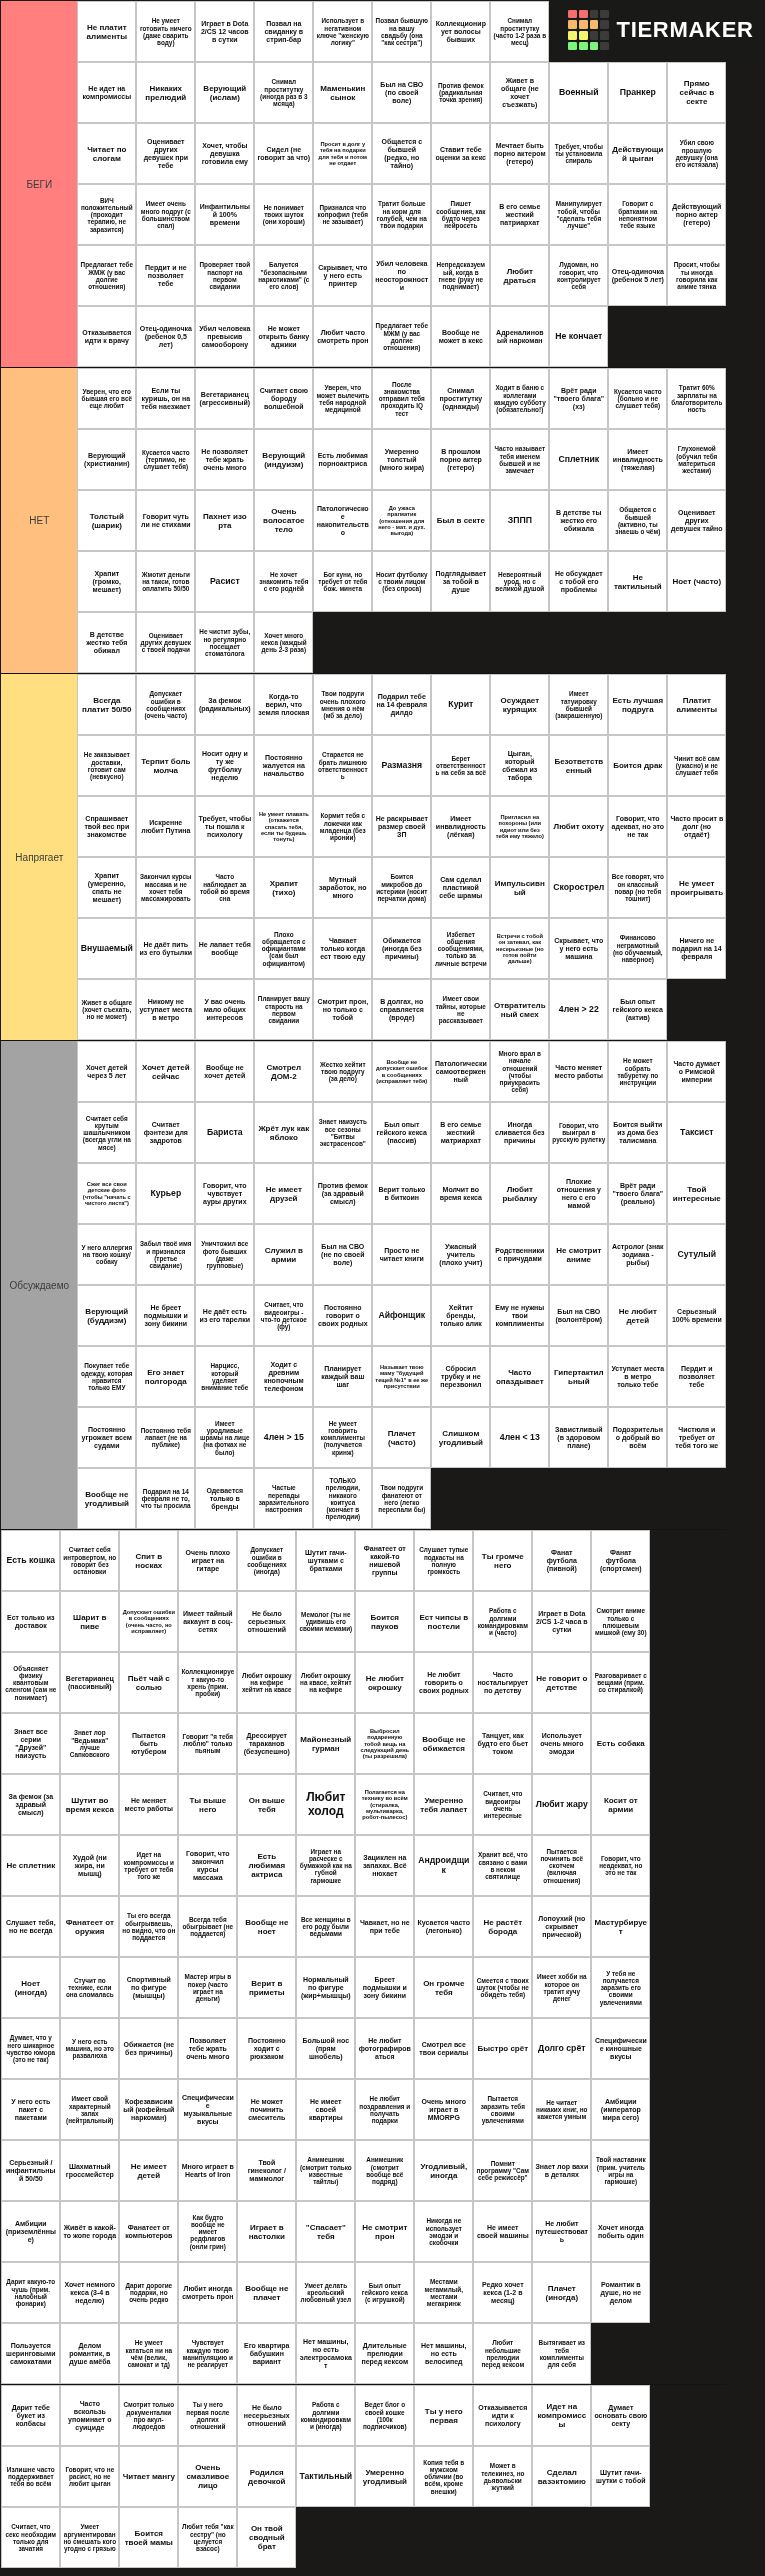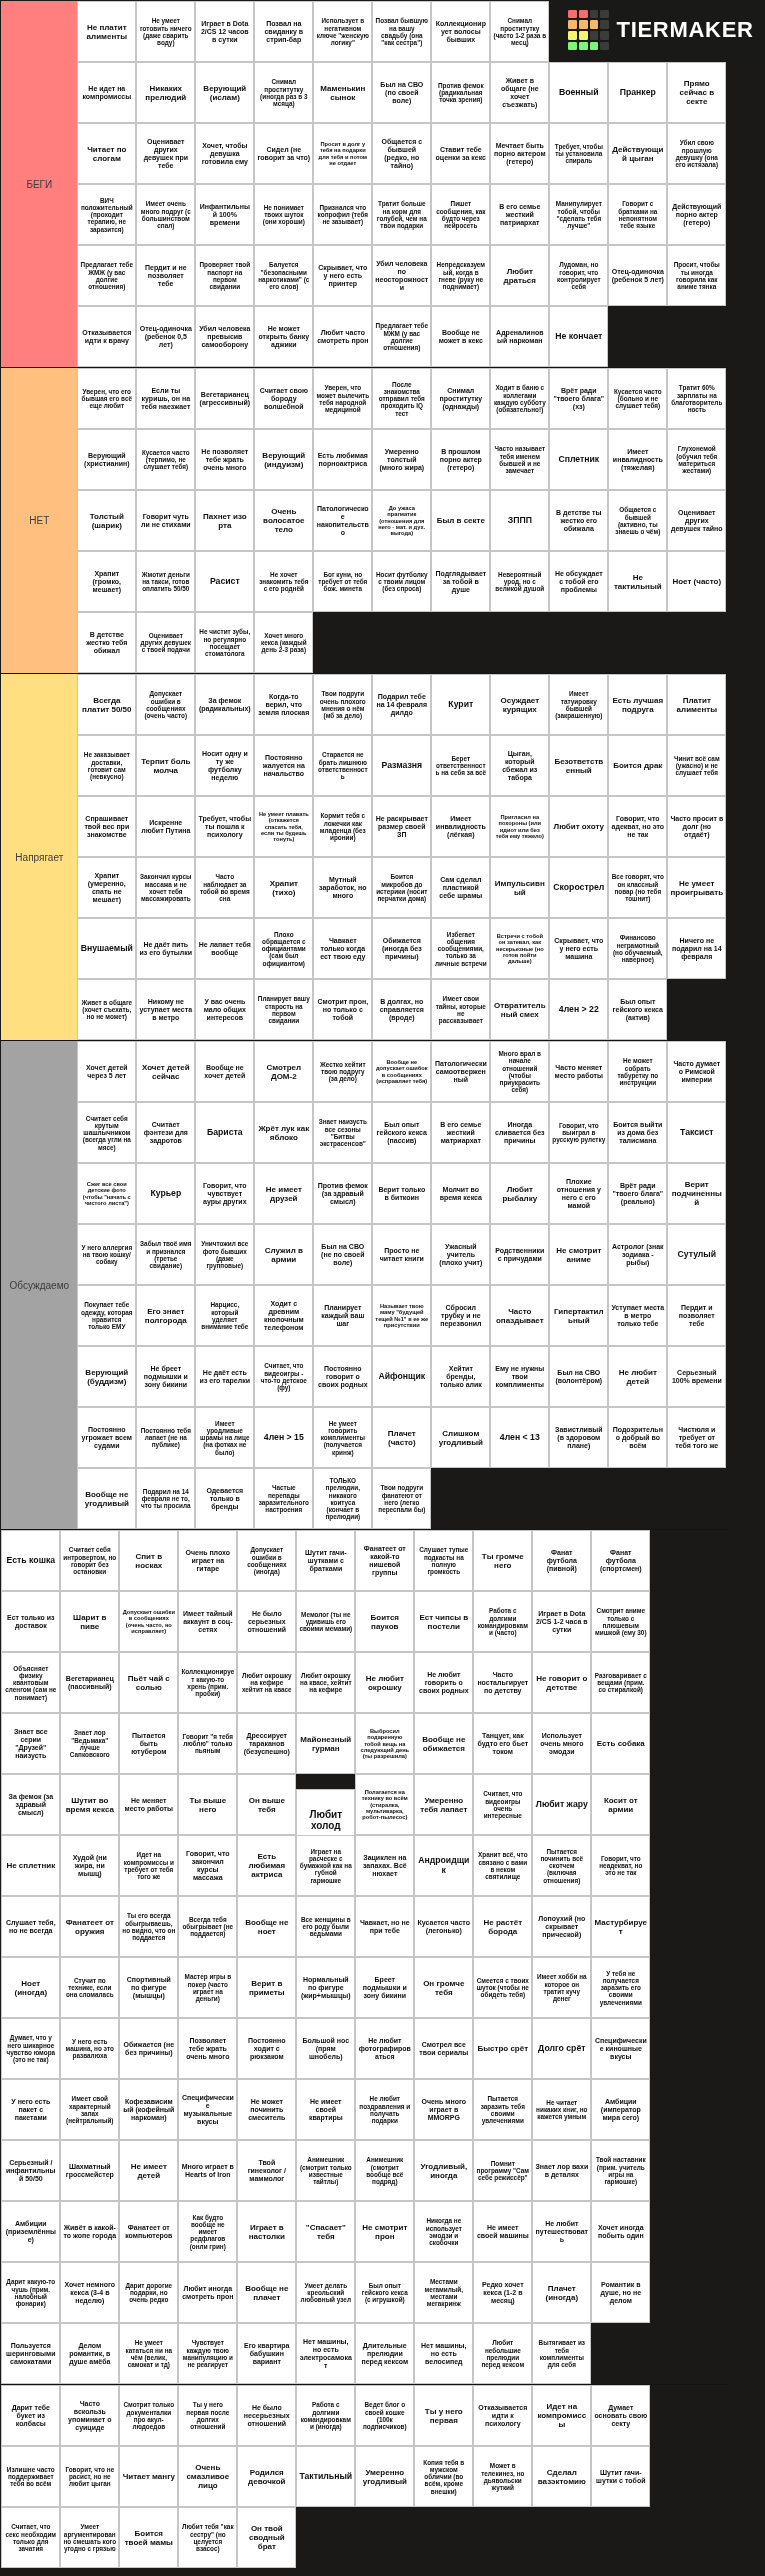--- a/index.html
+++ b/index.html
@@ -298,62 +298,62 @@
           <div class="cell" style="font-size: 5.7px;">Сжег все свои детские фото (чтобы "начать с чистого листа")</div>
           <div class="cell" style="font-size: 8.7px;">Курьер</div>
           <div class="cell" style="font-size: 7px;">Говорит, что чувствует ауры других</div>
           <div class="cell" style="font-size: 8px;">Не имеет друзей</div>
           <div class="cell" style="font-size: 7px;">Против фемок (за здравый смысл)</div>
           <div class="cell" style="font-size: 7px;">Верит только в биткоин</div>
           <div class="cell" style="font-size: 7px;">Молчит во время кекса</div>
           <div class="cell" style="font-size: 8px;">Любит рыбалку</div>
           <div class="cell" style="font-size: 7px;">Плохие отношения у него с его мамой</div>
           <div class="cell" style="font-size: 7px;">Врёт ради "твоего блага" (реально)</div>
-          <div class="cell" style="font-size: 8px;">Верит подчиненный</div>
+          <div class="cell" style="font-size: 8px;">Твой интересные</div>
         </div>
         <div class="row">
           <div class="cell" style="font-size: 6.4px;">У него аллергия на твою кошку/собаку</div>
           <div class="cell" style="font-size: 6.4px;">Забыл твоё имя и признался (третье свидание)</div>
           <div class="cell" style="font-size: 6.4px;">Уничтожил все фото бывших (даже групповые)</div>
           <div class="cell" style="font-size: 8px;">Служил в армии</div>
           <div class="cell" style="font-size: 7px;">Был на СВО (не по своей воле)</div>
           <div class="cell" style="font-size: 7px;">Просто не читает книги</div>
           <div class="cell" style="font-size: 7px;">Ужасный учитель (плохо учит)</div>
           <div class="cell" style="font-size: 7px;">Родственники с причудами</div>
           <div class="cell" style="font-size: 8px;">Не смотрит аниме</div>
           <div class="cell" style="font-size: 7px;">Астролог (знак зодиака - рыбы)</div>
           <div class="cell" style="font-size: 8.7px;">Сутулый</div>
         </div>
         <div class="row">
+          <div class="cell" style="font-size: 8px;">Верующий (буддизм)</div>
+          <div class="cell" style="font-size: 7px;">Не бреет подмышки и зону бикини</div>
+          <div class="cell" style="font-size: 7px;">Не даёт есть из его тарелки</div>
+          <div class="cell" style="font-size: 6.4px;">Считает, что видеоигры - что-то детское (фу)</div>
+          <div class="cell" style="font-size: 7px;">Постоянно говорит о своих родных</div>
+          <div class="cell" style="font-size: 8.7px;">Айфонщик</div>
+          <div class="cell" style="font-size: 7px;">Хейтит бренды, только алик</div>
+          <div class="cell" style="font-size: 7px;">Ему не нужны твои комплименты</div>
+          <div class="cell" style="font-size: 7px;">Был на СВО (волонтёром)</div>
+          <div class="cell" style="font-size: 8px;">Не любит детей</div>
+          <div class="cell" style="font-size: 7px;">Серьезный 100% времени</div>
+        </div>
+        <div class="row">
           <div class="cell" style="font-size: 6.4px;">Покупает тебе одежду, которая нравится только ЕМУ</div>
           <div class="cell" style="font-size: 8px;">Его знает полгорода</div>
           <div class="cell" style="font-size: 6.4px;">Нарцисс, который уделяет внимание тебе</div>
           <div class="cell" style="font-size: 7px;">Ходит с древним кнопочным телефоном</div>
           <div class="cell" style="font-size: 7px;">Планирует каждый ваш шаг</div>
           <div class="cell" style="font-size: 5.7px;">Называет твою маму "будущей тещей №1" в ее же присутствии</div>
           <div class="cell" style="font-size: 7px;">Сбросил трубку и не перезвонил</div>
           <div class="cell" style="font-size: 8px;">Часто опаздывает</div>
           <div class="cell" style="font-size: 8px;">Гипертактильный</div>
           <div class="cell" style="font-size: 7px;">Уступает места в метро только тебе</div>
           <div class="cell" style="font-size: 7px;">Пердит и позволяет тебе</div>
         </div>
         <div class="row">
-          <div class="cell" style="font-size: 8px;">Верующий (буддизм)</div>
-          <div class="cell" style="font-size: 7px;">Не бреет подмышки и зону бикини</div>
-          <div class="cell" style="font-size: 7px;">Не даёт есть из его тарелки</div>
-          <div class="cell" style="font-size: 6.4px;">Считает, что видеоигры - что-то детское (фу)</div>
-          <div class="cell" style="font-size: 7px;">Постоянно говорит о своих родных</div>
-          <div class="cell" style="font-size: 8.7px;">Айфонщик</div>
-          <div class="cell" style="font-size: 7px;">Хейтит бренды, только алик</div>
-          <div class="cell" style="font-size: 7px;">Ему не нужны твои комплименты</div>
-          <div class="cell" style="font-size: 7px;">Был на СВО (волонтёром)</div>
-          <div class="cell" style="font-size: 8px;">Не любит детей</div>
-          <div class="cell" style="font-size: 7px;">Серьезный 100% времени</div>
-        </div>
-        <div class="row">
           <div class="cell" style="font-size: 7px;">Постоянно угрожает всем судами</div>
           <div class="cell" style="font-size: 6.4px;">Постоянно тебя лапает (не на публике)</div>
           <div class="cell" style="font-size: 6.4px;">Имеет уродливые шрамы на лице (на фотках не было)</div>
           <div class="cell" style="font-size: 8.7px;">4лен &gt; 15</div>
           <div class="cell" style="font-size: 6.4px;">Не умеет говорить комплименты (получается кринж)</div>
           <div class="cell" style="font-size: 8px;">Плачет (часто)</div>
           <div class="cell" style="font-size: 8px;">Слишком угодливый</div>
           <div class="cell" style="font-size: 8.7px;">4лен &lt; 13</div>
           <div class="cell" style="font-size: 7px;">Завистливый (в здоровом плане)</div>
           <div class="cell" style="font-size: 7px;">Подозрительно добрый во всём</div>
@@ -422,21 +422,21 @@
           <div class="cell" style="font-size: 7px;">Танцует, как будто его бьет током</div>
           <div class="cell" style="font-size: 7px;">Использует очень много эмодзи</div>
           <div class="cell" style="font-size: 8px;">Есть собака</div>
         </div>
         <div class="row">
           <div class="cell" style="font-size: 7px;">За фемок (за здравый смысл)</div>
           <div class="cell" style="font-size: 8px; text-align: center;">Шутит во время кекса</div>
           <div class="cell" style="font-size: 7px;">Не меняет место работы</div>
           <div class="cell" style="font-size: 8px;">Ты выше него</div>
           <div class="cell" style="font-size: 8px;">Он выше тебя</div>
-          <div class="cell" style="font-size: 10px; margin-top: 15px;">Любит холод</div>
+          <div class="cell" style="font-size: 12px;">Любит холод</div>
           <div class="cell" style="font-size: 5.7px;">Полагается на технику во всём (стиралка, мультиварка, робот-пылесос)</div>
           <div class="cell" style="font-size: 8px;">Умеренно тебя лапает</div>
           <div class="cell" style="font-size: 6.4px;">Считает, что видеоигры очень интересные</div>
           <div class="cell" style="font-size: 8.7px;">Любит жару</div>
           <div class="cell" style="font-size: 8px;">Косит от армии</div>
         </div>
         <div class="row">
           <div class="cell" style="font-size: 8px;">Не сплетник</div>
           <div class="cell" style="font-size: 7px;">Худой (ни жира, ни мышц)</div>
           <div class="cell" style="font-size: 6.4px;">Идет на компромиссы и требует от тебя того же</div>

